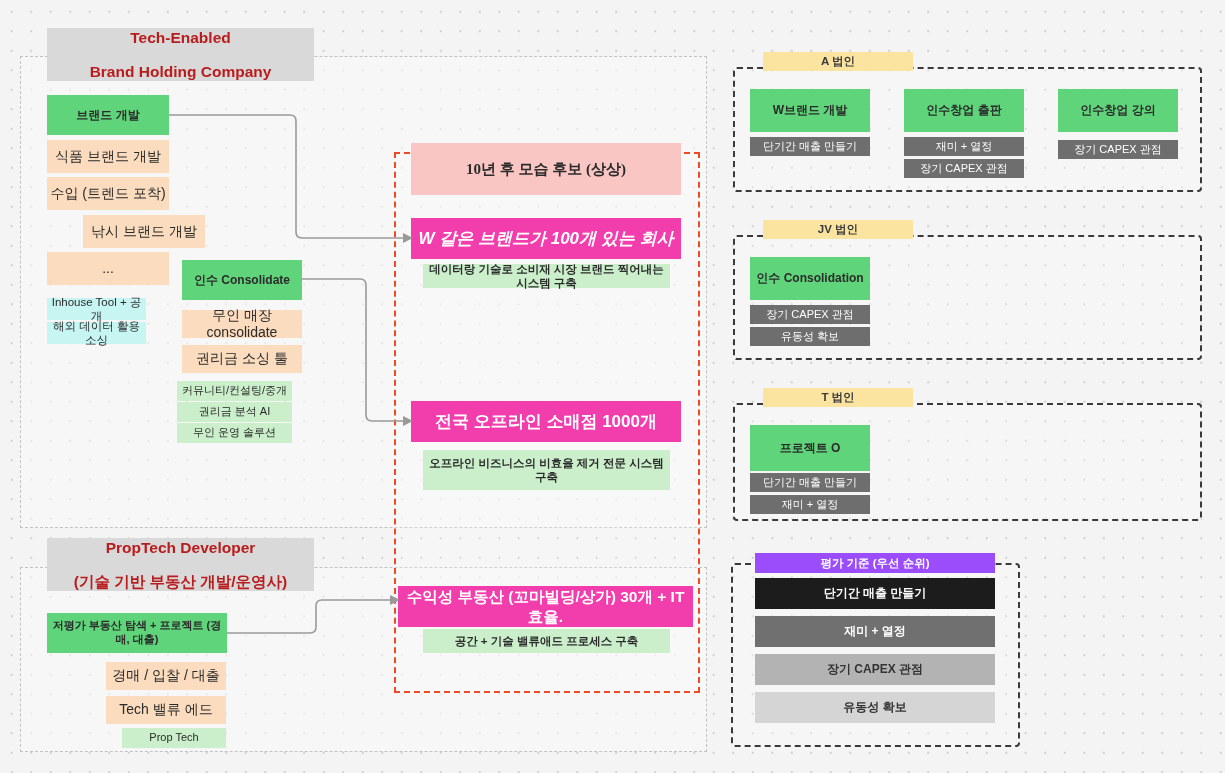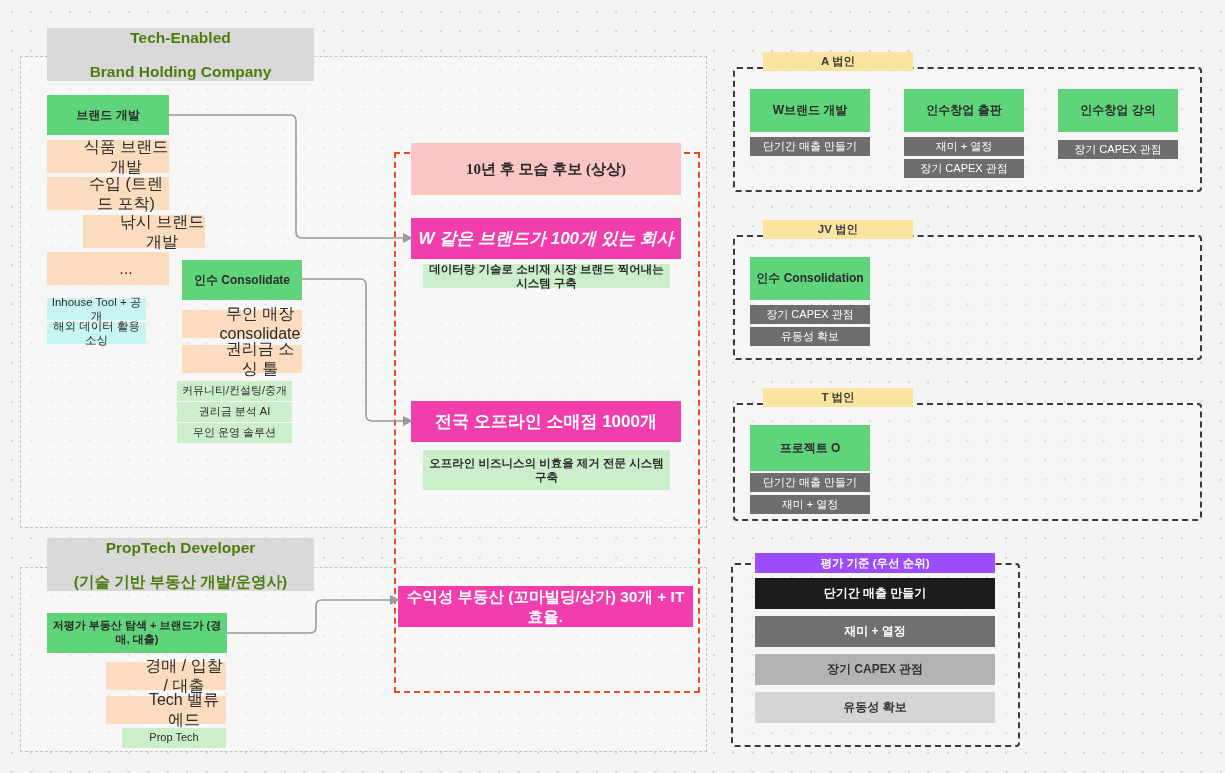--- a/index.html
+++ b/index.html
@@ -48,39 +48,39 @@
     position: absolute;
     box-sizing: border-box;
     border: 2px dashed #ef4a23;
     background: rgba(252,252,252,0.25);
   }
   
   .plaque {
     background: #d9d9d9;
     font-weight: bold;
     font-size: 15.5px;
-    color: #4d7c0f;
+    color: #b91c1c;
     flex-direction: column;
     gap: 14px;
   }
   .tag-yellow {
     background: #fbe3a0;
     font-size: 11.5px;
     font-weight: bold;
     color: #3a3a3a;
   }
   .tag-purple {
     background: #9b4dfc;
     font-size: 11.5px;
     font-weight: bold;
     color: #ffffff;
   }
   
   .n-green   { background: #5fd47a; font-size: 12px; font-weight: bold; color: #2b2b2b; }
-  .n-peach   { background: #fbdcbe; font-size: 16px; color: #2b2b2b; padding-left: 36px; }
+  .n-peach   { background: #fbdcbe; font-size: 14px; color: #2b2b2b; }
   .n-cyan    { background: #c6f5f2; font-size: 11.5px; color: #2b2b2b; }
   .n-lgreen  { background: #cbefcb; font-size: 11px; color: #2b2b2b; }
   .n-gray    { background: #6e6e6e; font-size: 11px; color: #ffffff; }
   .n-pinkhdr { background: #fac6c3; font-size: 15px; font-weight: bold; color: #2b2b2b; }
   .n-magenta { background: #f23dad; font-size: 17px; font-weight: bold; color: #ffffff; }
   .n-note    { background: #cbefcb; font-size: 11.5px; font-weight: bold; color: #2b2b2b; }
   .rk-1 { background: #1c1c1c; color: #ffffff; font-size: 12px; font-weight: bold; }
   .rk-2 { background: #707070; color: #ffffff; font-size: 12px; font-weight: bold; }
   .rk-3 { background: #b3b3b3; color: #333333; font-size: 12px; font-weight: bold; }
   .rk-4 { background: #d5d5d5; color: #333333; font-size: 12px; font-weight: bold; }
@@ -116,36 +116,37 @@
   <div class="box n-lgreen" style="left:177px; top:402px; width:115px; height:20px;">권리금 분석 AI</div>
   <div class="box n-lgreen" style="left:177px; top:423px; width:115px; height:20px;">무인 운영 솔루션</div>
 
   <div class="grp-left" style="left:20px; top:567px; width:687px; height:185px;"></div>
 
   <div class="box plaque" style="left:47px; top:538px; width:267px; height:53px;">
     <span>PropTech Developer</span>
     <span>(기술 기반 부동산 개발/운영사)</span>
   </div>
 
-  <div class="box n-green" style="left:47px;  top:613px; width:180px; height:40px; font-size:11px;">저평가 부동산 탐색 + 브랜드가 (경매, 대출)</div>
+  <div class="box n-green" style="left:47px;  top:613px; width:180px; height:40px; font-size:11px;">저평가 부동산 탐색 + 프로젝트 (경매, 대출)</div>
   <div class="box n-peach" style="left:106px; top:662px; width:120px; height:28px;">경매 / 입찰 / 대출</div>
   <div class="box n-peach" style="left:106px; top:696px; width:120px; height:28px;">Tech 밸류 에드</div>
   <div class="box n-lgreen" style="left:122px; top:728px; width:104px; height:20px;">Prop Tech</div>
 
   <div class="grp-red" style="left:394px; top:152px; width:306px; height:541px;"></div>
 
   <div class="box n-pinkhdr" style="left:411px; top:143px; width:270px; height:52px;font-family:Liberation Serif, serif;">10년 후 모습 후보 (상상)</div>
 
   <div class="box n-magenta" style="left:411px; top:218px; width:270px; height:41px;font-style:italic;">W 같은 브랜드가 100개 있는 회사</div>
   <div class="box n-note" style="left:423px; top:264px; width:247px; height:24px;">데이터랑 기술로 소비재 시장 브랜드 찍어내는 시스템 구축</div>
 
   <div class="box n-magenta" style="left:411px; top:401px; width:270px; height:41px;">전국 오프라인 소매점 1000개</div>
   <div class="box n-note" style="left:423px; top:450px; width:247px; height:40px;">오프라인 비즈니스의 비효율 제거 전문 시스템 구축</div>
 
   <div class="box n-magenta" style="left:398px; top:586px; width:295px; height:41px; font-size:15.5px;">수익성 부동산 (꼬마빌딩/상가) 30개 + IT 효율.</div>
+  <div class="box n-note" style="left:423px; top:629px; width:247px; height:24px;">공간 + 기술 밸류애드 프로세스 구축</div>
 
   <svg class="conn" style="left:0; top:0; width:1225px; height:773px;">
     <path d="M169,115 L290,115 Q296,115 296,121 L296,232 Q296,238 302,238 L403,238"></path>
     <polygon points="403,233 413,238 403,243"></polygon>
   </svg>
   <svg class="conn" style="left:0; top:0; width:1225px; height:773px;">
     <path d="M302,279 L360,279 Q366,279 366,285 L366,415 Q366,421 372,421 L403,421"></path>
     <polygon points="403,416 413,421 403,426"></polygon>
   </svg>
   <svg class="conn" style="left:0; top:0; width:1225px; height:773px;">

